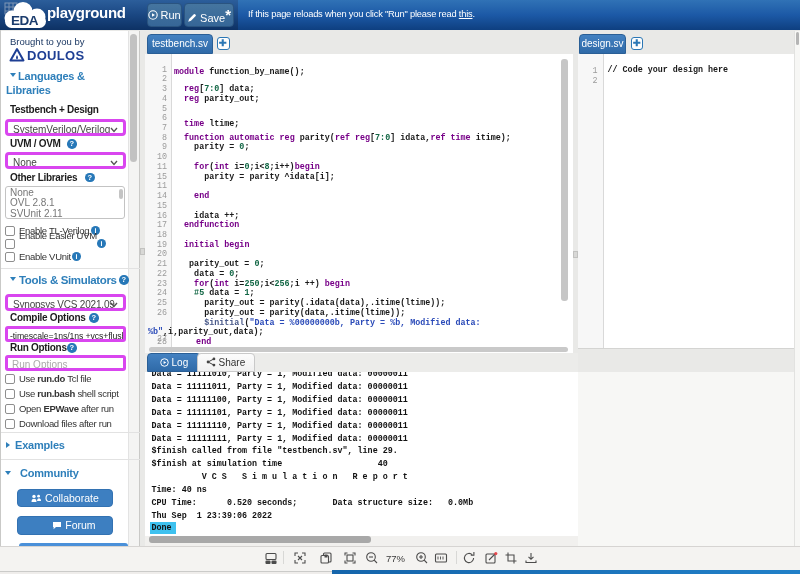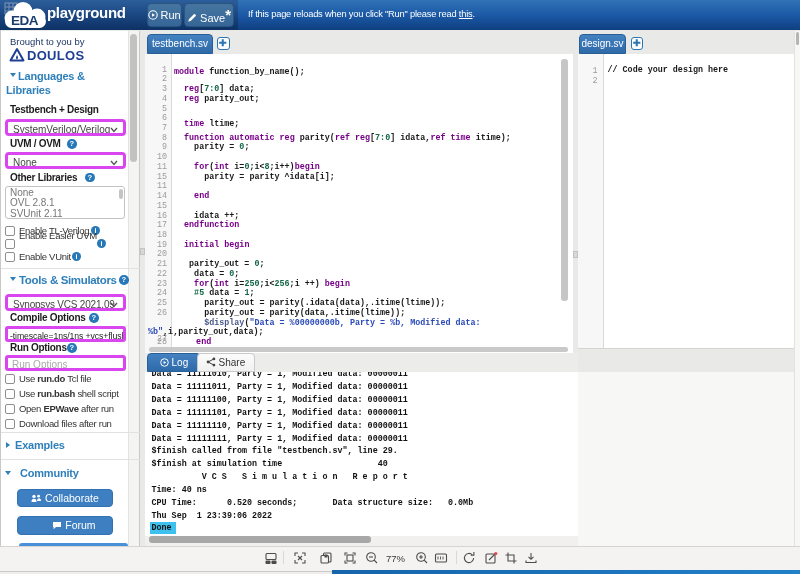--- a/index.html
+++ b/index.html
@@ -217,21 +217,21 @@
     <div class="cl" style="left:174px;top:269.93px;">    data = <span class="n">0</span>;</div>
     <div class="gut" style="left:148px;top:279.65999999999997px;">23</div>
     <div class="cl" style="left:174px;top:279.65999999999997px;">    <span class="k">for</span>(<span class="k">int</span> i=<span class="n">250</span>;i&lt;<span class="n">256</span>;i ++) <span class="k">begin</span></div>
     <div class="gut" style="left:148px;top:289.39px;">24</div>
     <div class="cl" style="left:174px;top:289.39px;">    <span class="n">#5</span> data = <span class="n">1</span>;</div>
     <div class="gut" style="left:148px;top:299.12px;">25</div>
     <div class="cl" style="left:174px;top:299.12px;">      parity_out = parity(.idata(data),.itime(ltime));</div>
     <div class="gut" style="left:148px;top:308.85px;">26</div>
     <div class="cl" style="left:174px;top:308.85px;">      parity_out = parity(data,.itime(ltime));</div>
     <div class="gut" style="left:148px;top:335px;">27</div>
-    <div class="cl" style="left:174px;top:318.58000000000004px;">      <span class="m">$display</span>(<span class="s">"Data = %00000000b, Party = %b, Modified data:</span></div>
+    <div class="cl" style="left:174px;top:318.58000000000004px;">      <span class="m">$initial</span>(<span class="s">"Data = %00000000b, Party = %b, Modified data:</span></div>
     <div class="cl" style="left:148px;top:328.31000000000006px;"><span class="s">%b"</span>,i,parity_out,data);</div>
     <div class="gut" style="left:148px;top:338.03999999999996px;">28</div>
     <div class="cl" style="left:176px;top:338.03999999999996px;">    <span class="k">end</span></div>
   </div>
 
 <div class="abs" style="left:561px;top:59px;width:6.5px;height:242px;background:#c6c6c6;border-radius:3px;"></div>
 <div class="abs" style="left:149px;top:347px;width:419px;height:5px;background:#c9c9c9;border-radius:2.5px;"></div>
 
 <div id="logpanel" class="abs"></div>
 <div class="abs" style="left:145px;top:535.5px;width:432.5px;height:10px;background:#f1f0ee;"></div>

